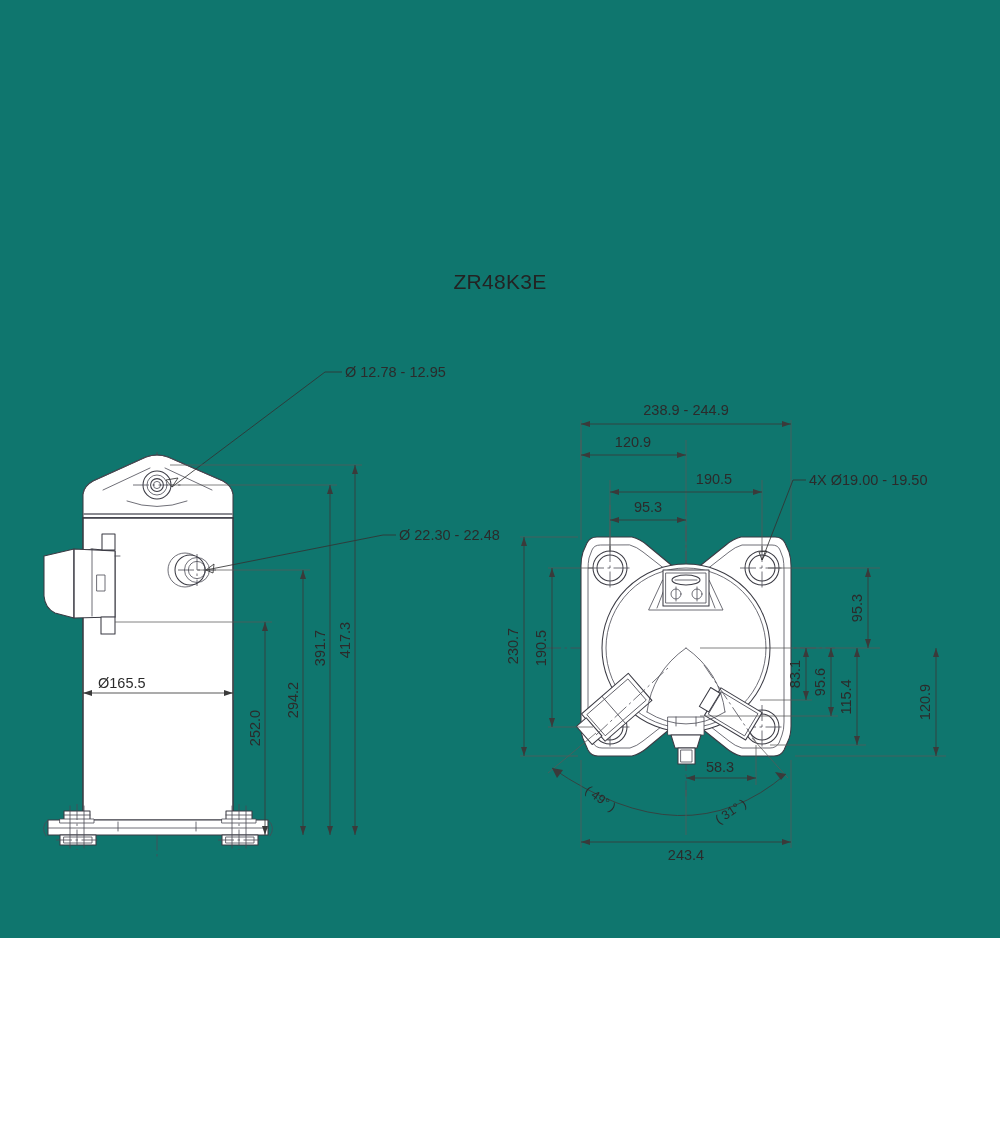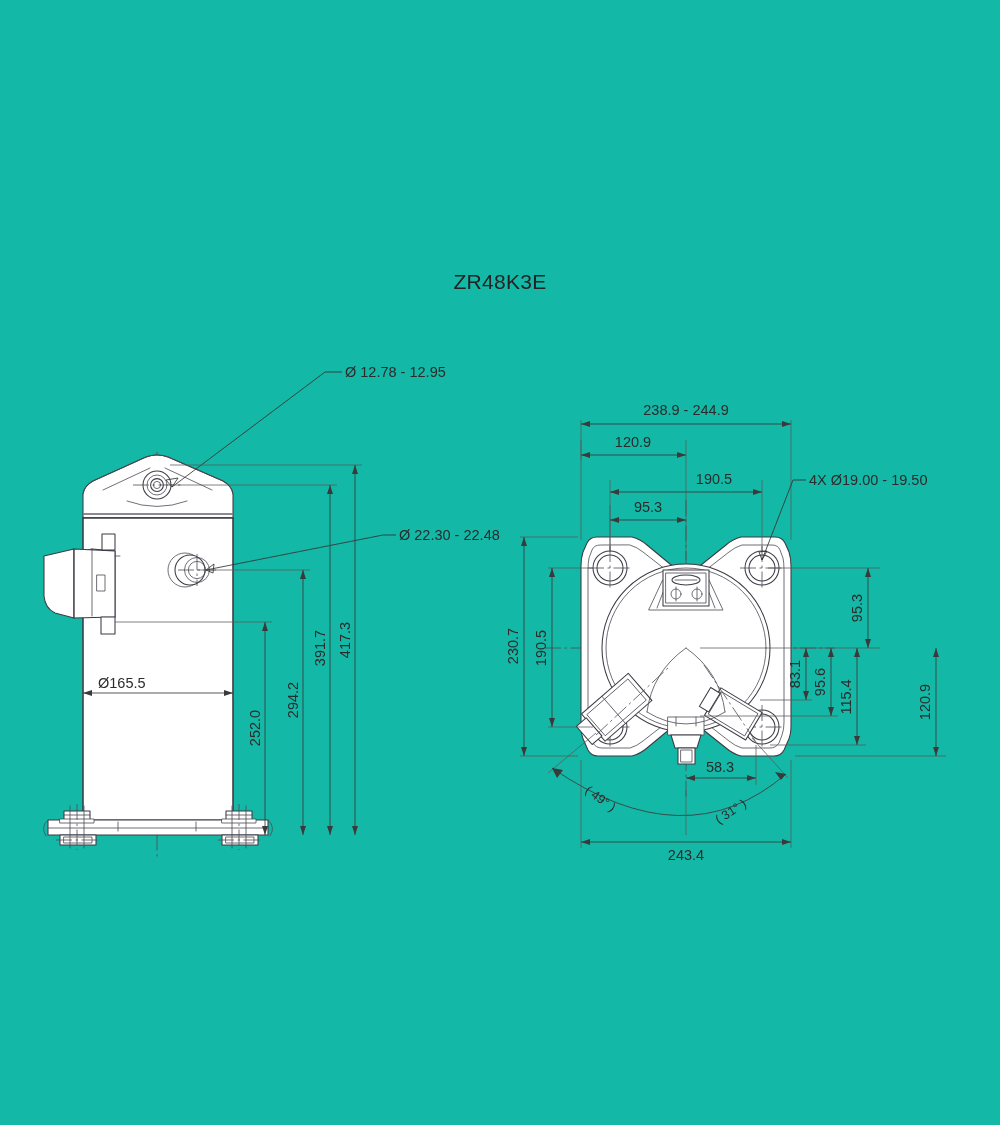--- a/index.html
+++ b/index.html
@@ -6,22 +6,22 @@
     margin: 0;
     padding: 0;
     background: #ffffff;
   }
   body {
     font-family: "Liberation Sans", sans-serif;
   }
   #page {
     position: relative;
     width: 1000px;
-    height: 1125px;
-    background: #14b8a6;
+    height: 938px;
+    background: #0f766e;
     overflow: hidden;
   }
   #drawing-svg {
     position: absolute;
     left: 0;
     top: 0;
     width: 1000px;
     height: 1125px;
     display: block;
   }

